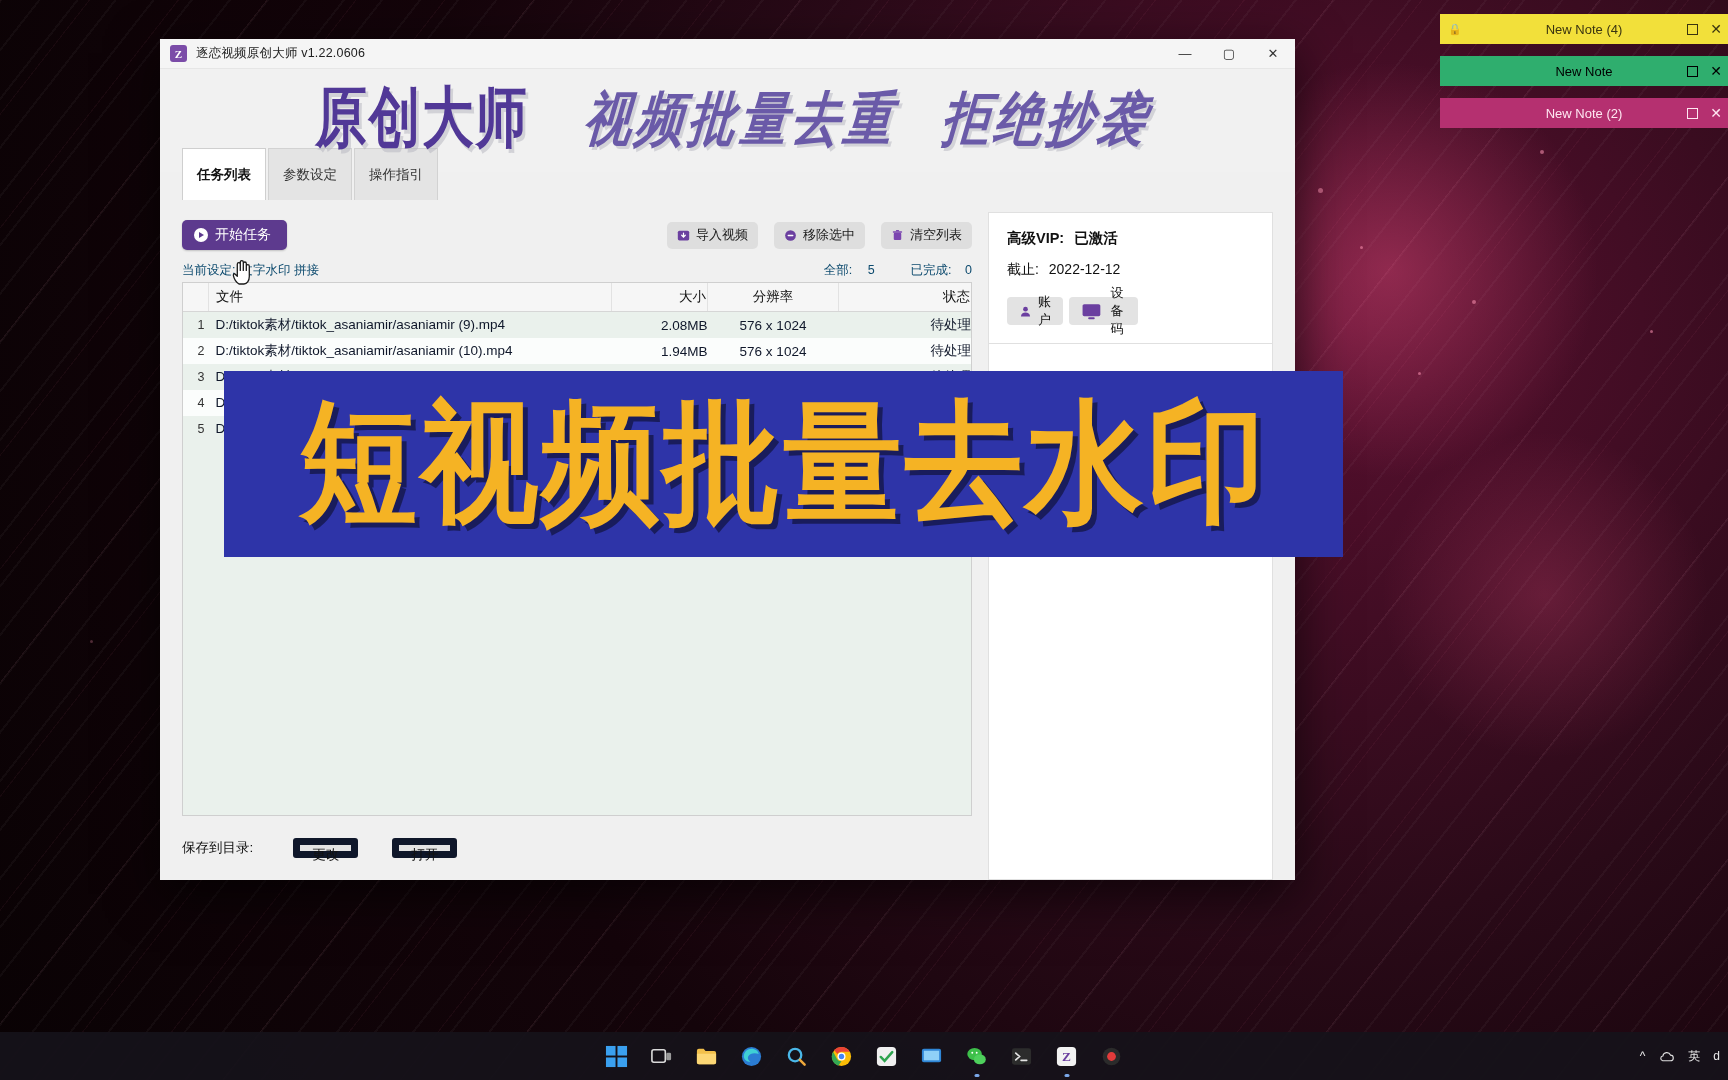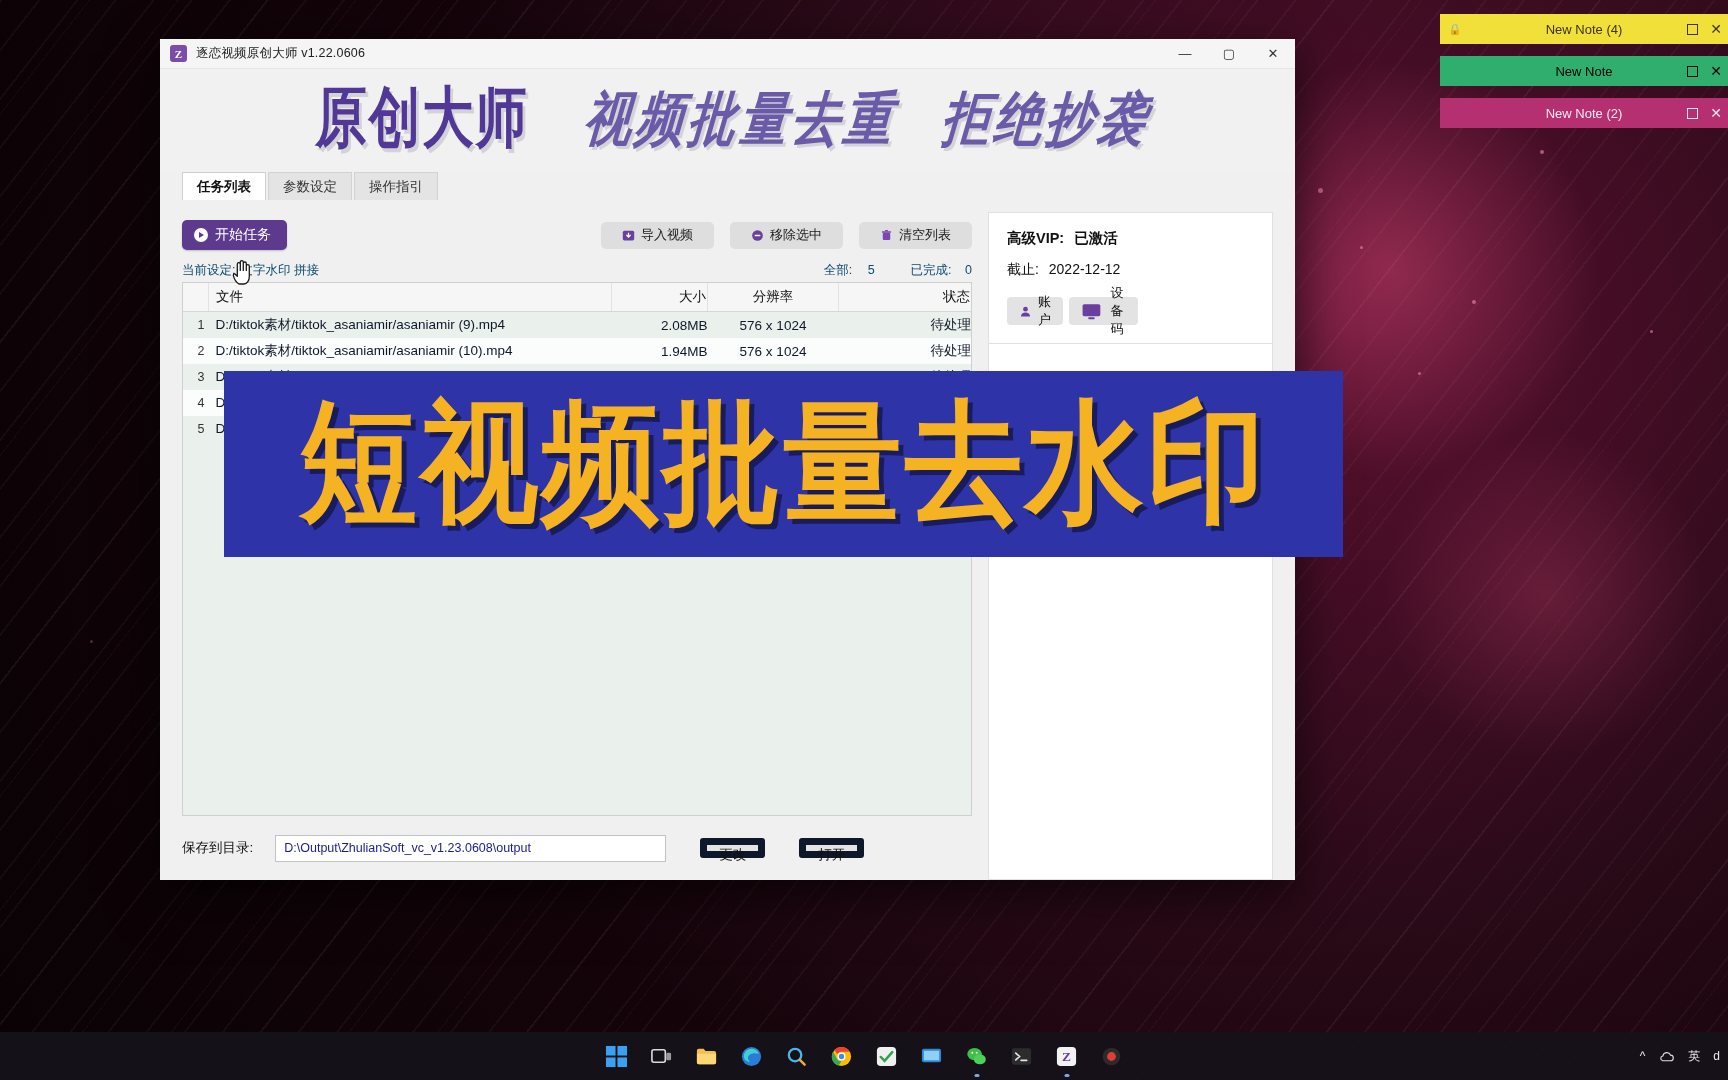--- a/index.html
+++ b/index.html
@@ -74,21 +74,21 @@
     font-family:"DejaVu Sans",sans-serif;
     font-size:48px;font-weight:bold;color:#6a5aa8;letter-spacing:4px;
     font-style:italic;
     text-shadow:3px 3px 0 rgba(185,185,195,.55);
     transform:scaleY(1.22) skewX(-6deg);
   }
 
   
   #tabs{flex:0 0 auto;height:28px;display:flex;align-items:flex-end;padding-left:22px;background:#f0f0f0;}
   .tab{
-    height:27px;padding:0 14px;display:flex;align-items:center;
+    height:27px;padding:12px 14px;display:flex;align-items:center;
     font-size:13.5px;color:#333;background:#e4e4e4;border:1px solid #d2d2d2;border-bottom:none;
     margin-right:2px;
   }
   .tab.active{background:#fff;color:#111;font-weight:bold;border-color:#cfcfcf;}
 
   
   #content{flex:1 1 auto;display:flex;padding:12px 22px 0 22px;gap:16px;background:#f0f0f0;min-height:0;}
   #leftpane{width:790px;display:flex;flex-direction:column;min-height:0;}
 
   
@@ -100,21 +100,21 @@
   }
   #start-btn .playicon{
     width:14px;height:14px;border-radius:50%;background:#fff;position:relative;flex:0 0 auto;
   }
   #start-btn .playicon::after{
     content:"";position:absolute;left:5px;top:3.5px;
     border-left:5px solid #5d3a8e;border-top:3.5px solid transparent;border-bottom:3.5px solid transparent;
   }
   .toolgroup{margin-left:auto;display:flex;gap:16px;}
   .tbtn{
-    background:#dedede;border:none;border-radius:5px;height:27px;padding:0 21px;
+    background:#dedede;border:none;border-radius:5px;height:27px;padding:0 10px;
     display:flex;align-items:center;gap:6px;font-size:13px;color:#1a1a1a;cursor:pointer;
   }
   .tbtn .ic{width:13px;height:13px;flex:0 0 auto;display:block;}
 
   
   #statusline{height:24px;display:flex;align-items:center;font-size:12.5px;color:#0c4a6e;flex:0 0 auto;}
   #statusline .right{margin-left:auto;display:flex;gap:36px;}
 
   
   #tablewrap{flex:1 1 auto;border:1px solid #cfcfcf;background:#eaf1ec;min-height:0;overflow:hidden;display:flex;flex-direction:column;}
@@ -350,21 +350,20 @@
               <td class="c-size">1.91MB</td>
               <td class="c-res">576 x 1024</td>
               <td class="c-state">待处理</td>
             </tr>
           </tbody>
         </table>
       </div>
 
       <div id="footer">
         <span class="lbl">保存到目录:</span>
-        <div id="pathbox">D:\Output\ZhulianSoft_vc_v1.23.0608\output</div>
         <button class="fbtn">更改</button>
         <button class="fbtn">打开</button>
       </div>
     </div>
 
     <div id="rightpane">
       <div id="vipcard">
         <div class="vipline">
           <span>高级VIP:</span>
           <span style="margin-left:6px;">已激活</span>

